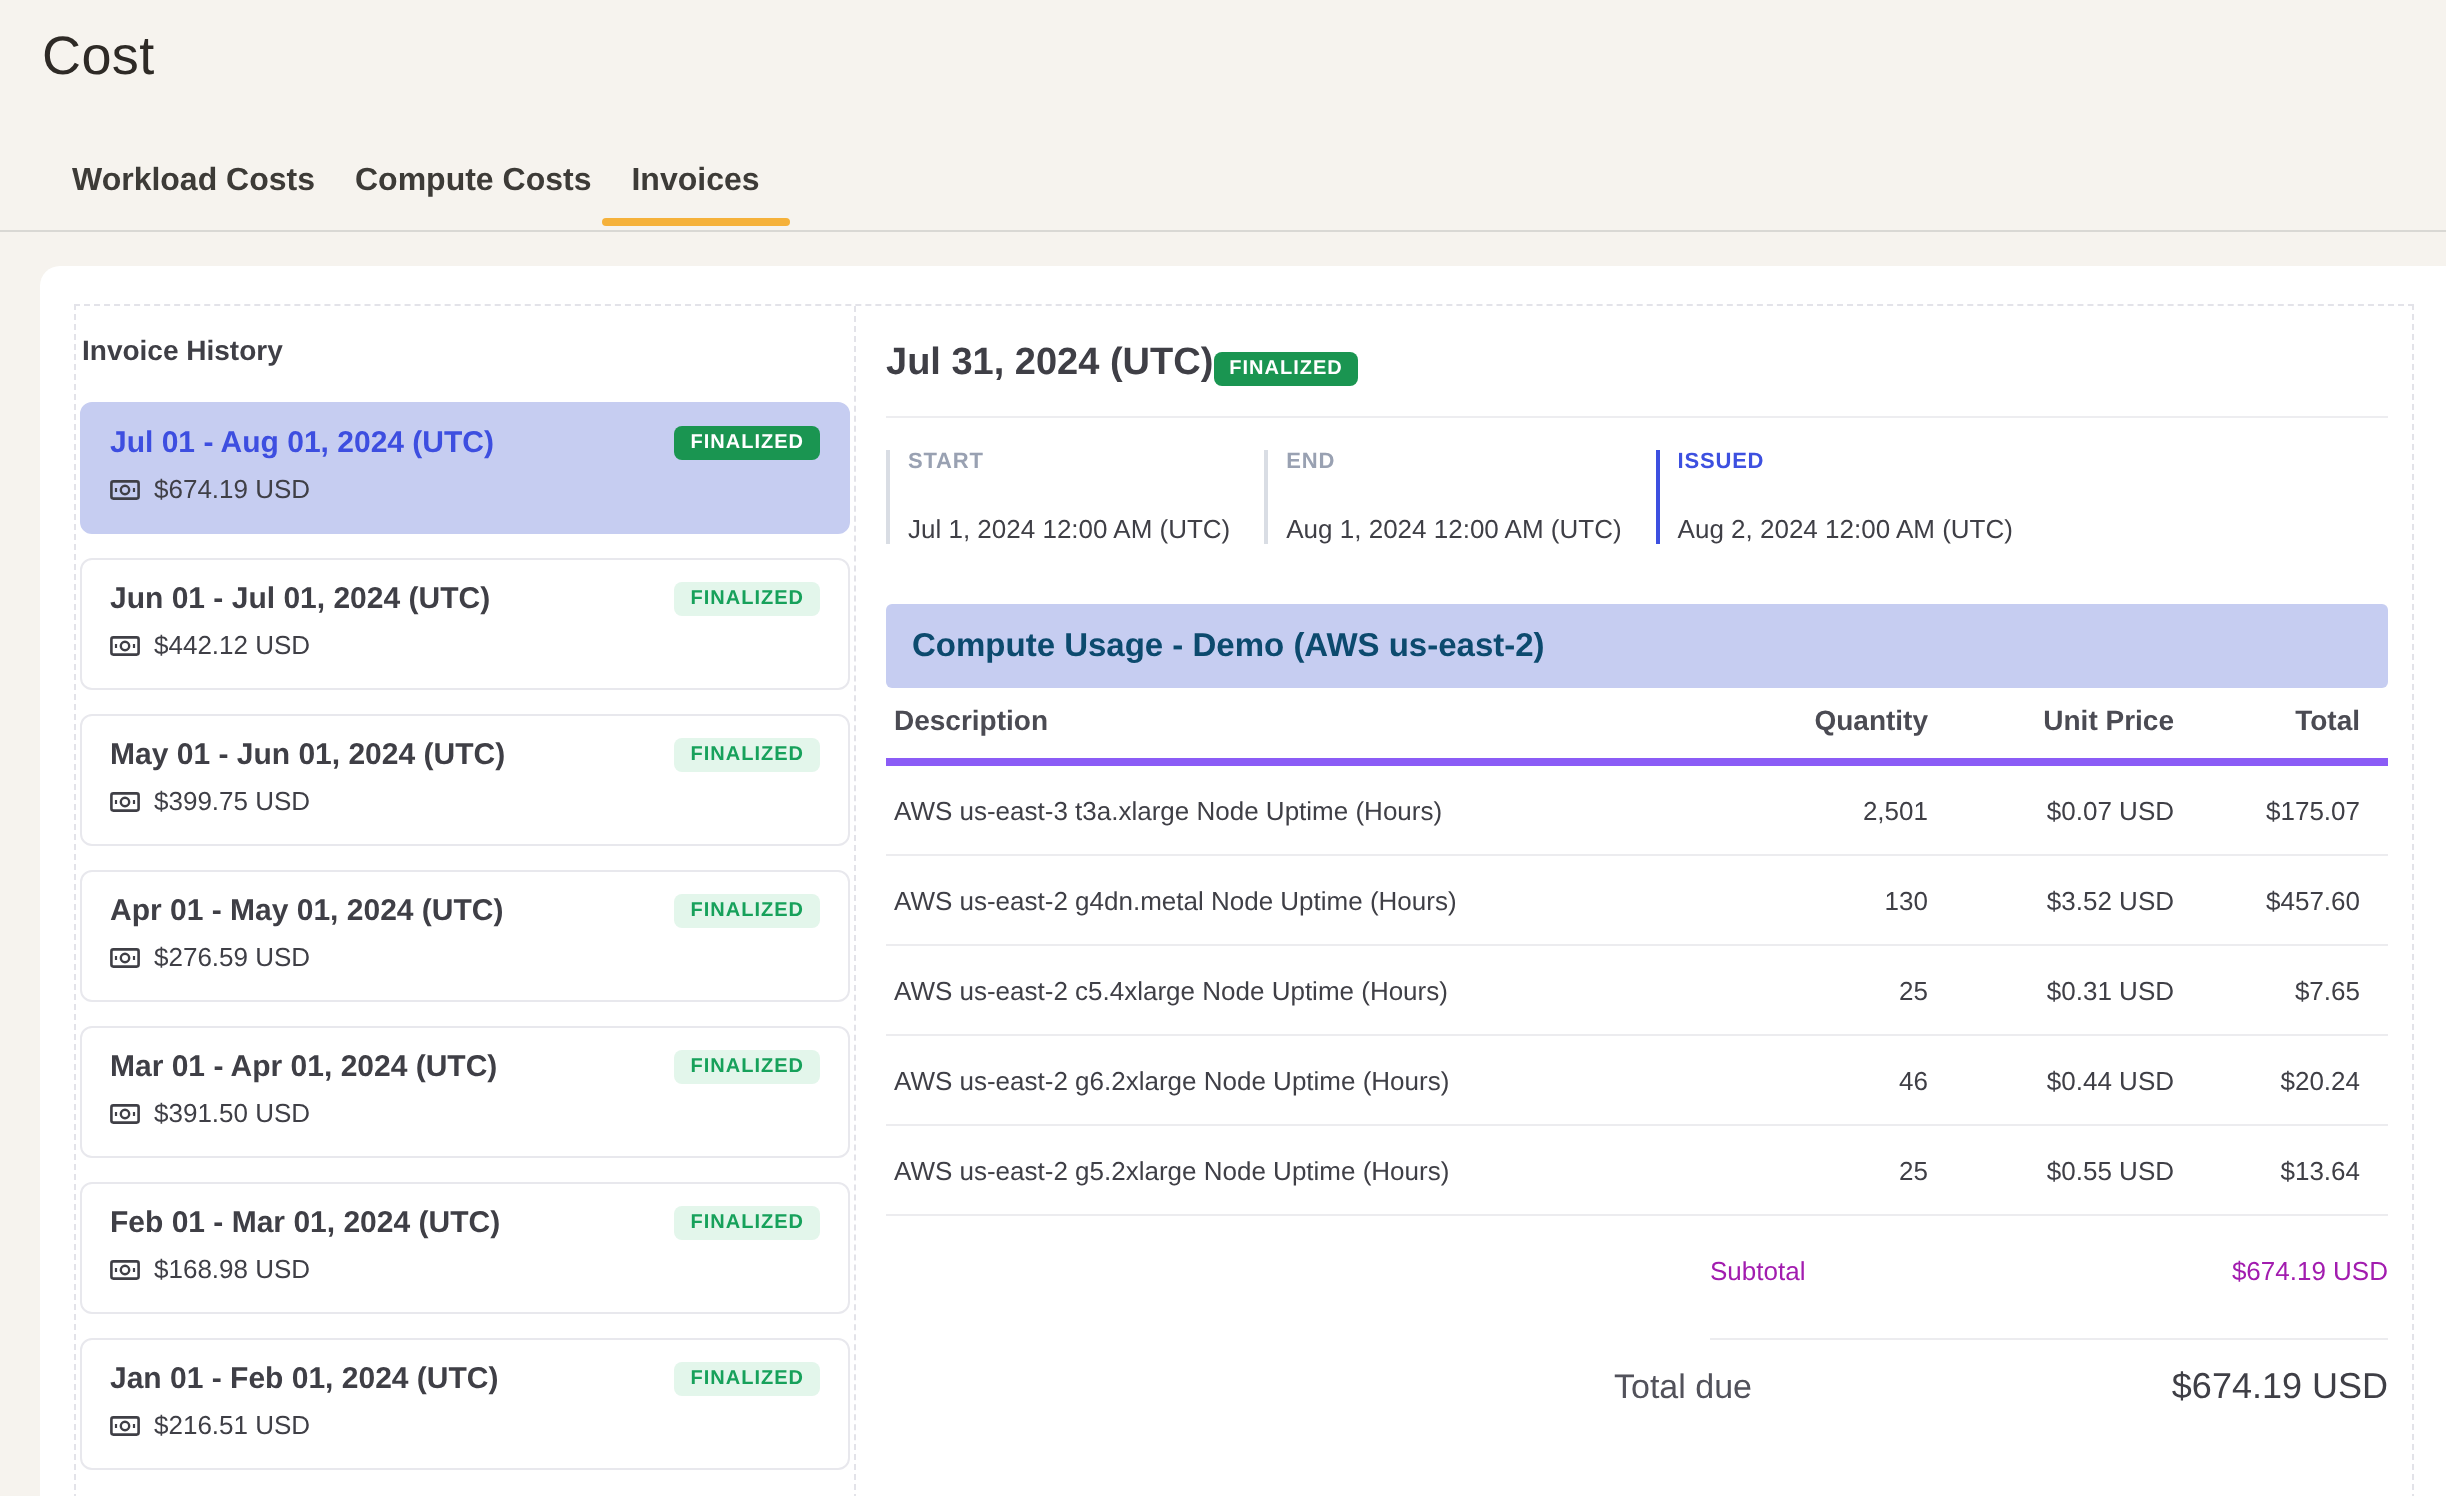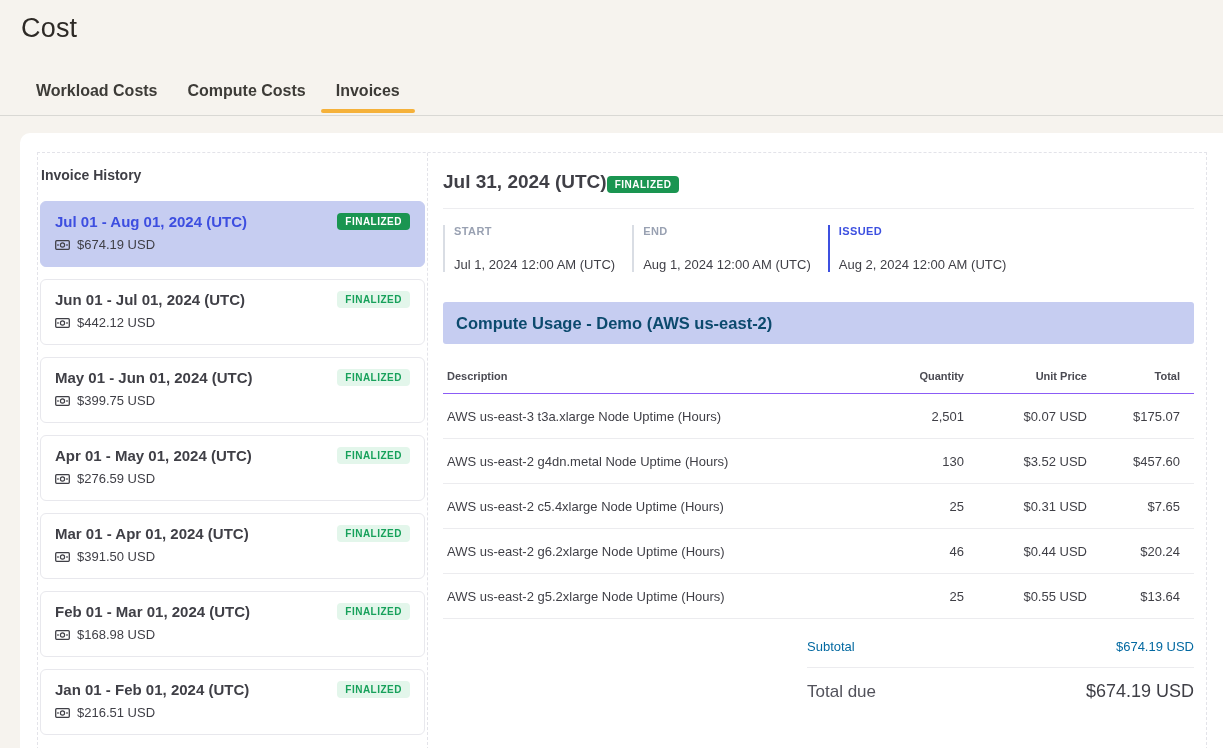--- a/index.html
+++ b/index.html
@@ -12,21 +12,21 @@
   }
   .screen { position:absolute; inset:0; }
 
   
   .page-title {
     position:absolute; top:13px; left:21px;
     font-size:27px; font-weight:400; color:#2e2a26; letter-spacing:.2px;
   }
   .tabs-row {
     position:absolute; top:82px; left:36px;
-    display:flex; gap:30px; align-items:flex-end;
+    display:flex; gap:20px; align-items:flex-end;
   }
   .tab {
     font-size:16px; font-weight:700; color:#3d3b37;
     padding-bottom:13px; position:relative; cursor:pointer; white-space:nowrap;
   }
   .tab.active::after {
     content:""; position:absolute; left:-15px; right:-15px; bottom:0;
     height:4px; background:#f5b13a; border-radius:2px; z-index:2;
   }
   .tabs-divider {
@@ -95,40 +95,41 @@
   .stat.accent .stat-label { color:#3d50e0; }
 
   .section-header {
     margin-top:30px; height:42px; background:#c6cdf1; border-radius:3px;
     display:flex; align-items:center; padding:0 13px;
     font-size:16.5px; font-weight:700; color:#0c4a6e;
   }
 
   table.usage { width:100%; border-collapse:collapse; }
   table.usage th {
-    font-size:11px; font-weight:700; color:#4b4b53;
-    padding:26px 0 11px; border-bottom:1px solid #8b5cf6;
+    font-size:14px; font-weight:700; color:#4b4b53;
+    padding:8px 0 11px; border-bottom:4px solid #8b5cf6;
     text-align:left;
   }
   table.usage td {
     font-size:13px; color:#3f3f46;
     padding:14.5px 0; border-bottom:1px solid #ececef;
   }
   table.usage th.num, table.usage td.num { text-align:right; }
   table.usage th:first-child, table.usage td:first-child { padding-left:4px; }
   table.usage th:last-child, table.usage td:last-child { padding-right:14px; }
   col.c-qty { width:120px; } col.c-unit { width:123px; } col.c-total { width:107px; }
 
   .summary { margin-left:364px; margin-top:20px; }
   .summary-row {
     display:flex; justify-content:space-between; align-items:baseline;
   }
   .subtotal-row {
-    font-size:13px; color:#0369a1; padding-bottom:13px;
+    font-size:13px; color:#a21caf; padding-bottom:26px;
     border-bottom:1px solid #ececef;
+    margin-left:48px;
   }
   .total-row { margin-top:13px; }
   .total-label { font-size:17px; color:#52525b; }
   .total-value { font-size:18px; font-weight:500; color:#3f3f46; }
 </style>
 </head>
 <body>
 
 <div class="screen">
 

